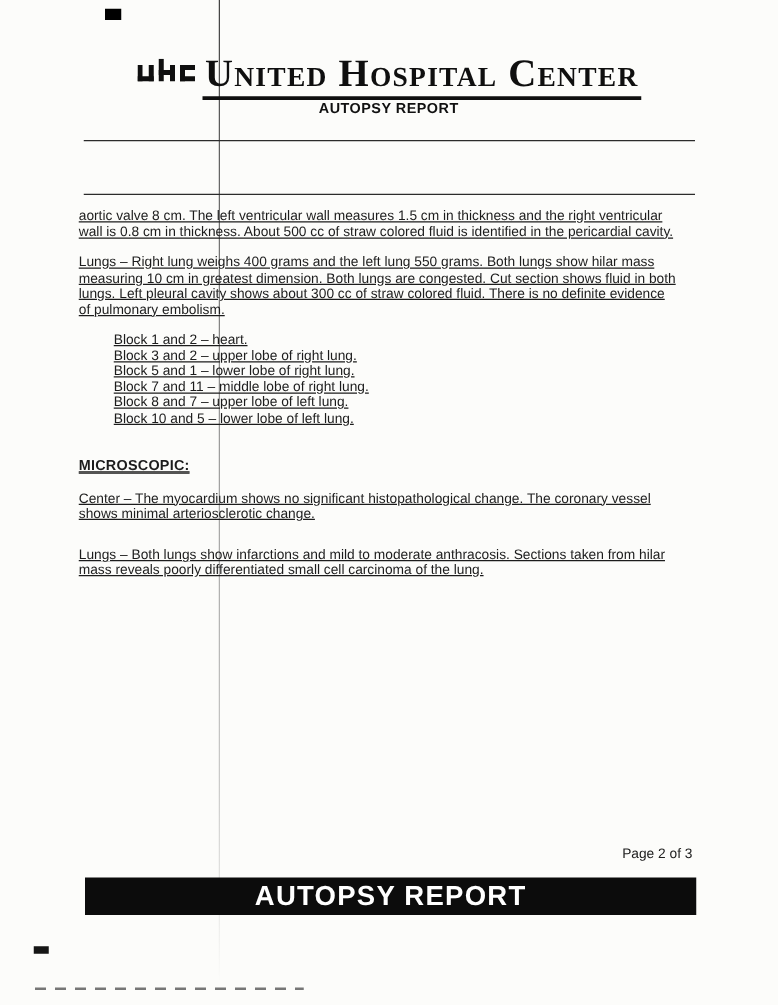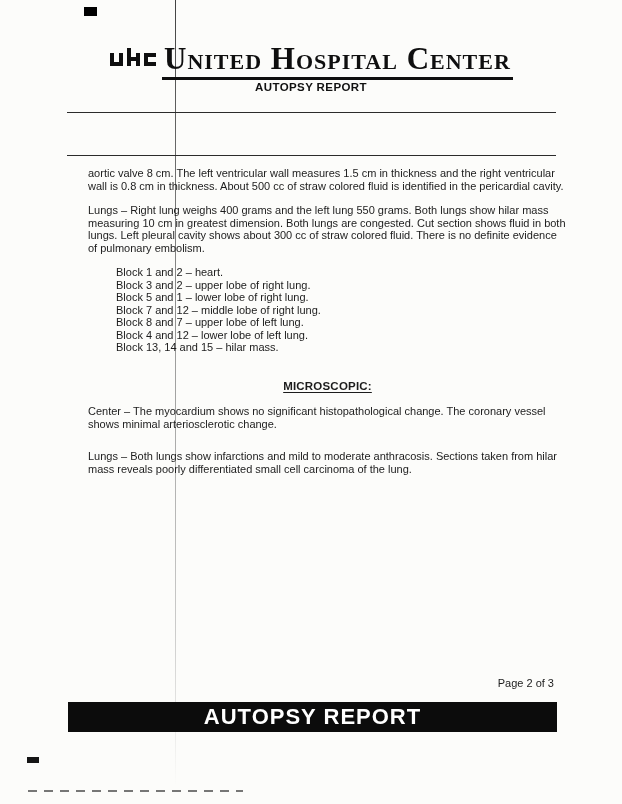--- a/index.html
+++ b/index.html
@@ -59,33 +59,32 @@
     font-size: 11.5px;
     letter-spacing: 0.4px;
     color: #111;
   }
   .rule { position: absolute; left: 67px; width: 489px; height: 1px; background: #2b2b2b; }
   .rule-1 { top: 112px; }
   .rule-2 { top: 155px; }
 
   
   .doc-body {
-    position: absolute; left: 88px; top: 167px; width: 479px;
-    font-size: 11px; line-height: 12.5px; color: #1c1c1c;
+    position: absolute; left: 63px; top: 167px; width: 479px;
+    font-size: 11px; line-height: 12.5px; color: #1c1c1c; text-decoration: underline;
   }
   .doc-body p { margin: 0 0 12px 0; }
   .block-list div { margin: 0; padding-left: 28px; }
   .micro-heading {
     margin-top: 26px; margin-bottom: 13px;
     font-weight: bold;
     font-size: 11.5px;
     text-decoration: underline;
     text-underline-offset: 2px;
     letter-spacing: 0.2px;
-    text-align: center;
   }
   .gap-top { margin-top: 20px !important; }
 
   
   .page-number { position: absolute; top: 677px; right: 68px; font-size: 11px; color: #1c1c1c; padding-left: 44px; }
   .banner {
     position: absolute; left: 68px; top: 702px; width: 489px; height: 30px;
     background: #0c0c0c;
     display: flex; align-items: center; justify-content: center;
   }
@@ -123,24 +122,23 @@
   <div class="rule rule-2"></div>
 
   <div class="doc-body">
     <p>aortic valve 8 cm.  The left ventricular wall measures 1.5 cm in thickness and the right ventricular wall is 0.8 cm in thickness.  About 500 cc of straw colored fluid is identified in the pericardial cavity.</p>
     <p>Lungs – Right lung weighs 400 grams and the left lung 550 grams.  Both lungs show hilar mass measuring 10 cm in greatest dimension.  Both lungs are congested.  Cut section shows fluid in both lungs.  Left pleural cavity shows about 300 cc of straw colored fluid.  There is no definite evidence of pulmonary embolism.</p>
 
     <div class="block-list">
       <div>Block 1 and 2 – heart.</div>
       <div>Block 3 and 2 – upper lobe of right lung.</div>
       <div>Block 5 and 1 – lower lobe of right lung.</div>
-      <div>Block 7 and 12 – middle lobe of right lung.</div>
+      <div>Block 7 and 11 – middle lobe of right lung.</div>
       <div>Block 8 and 7 – upper lobe of left lung.</div>
-      <div>Block 4 and 12 – lower lobe of left lung.</div>
-      <div>Block 13, 14 and 15 – hilar mass.</div>
+      <div>Block 10 and 5 – lower lobe of left lung.</div>
     </div>
 
     <div class="micro-heading">MICROSCOPIC:</div>
 
     <p>Center – The myocardium shows no significant histopathological change.  The coronary vessel shows minimal arteriosclerotic change.</p>
     <p class="gap-top">Lungs – Both lungs show infarctions and mild to moderate anthracosis.  Sections taken from hilar mass reveals poorly differentiated small cell carcinoma of the lung.</p>
   </div>
 
   <div class="page-number">Page 2 of 3</div>
   <div class="banner">

